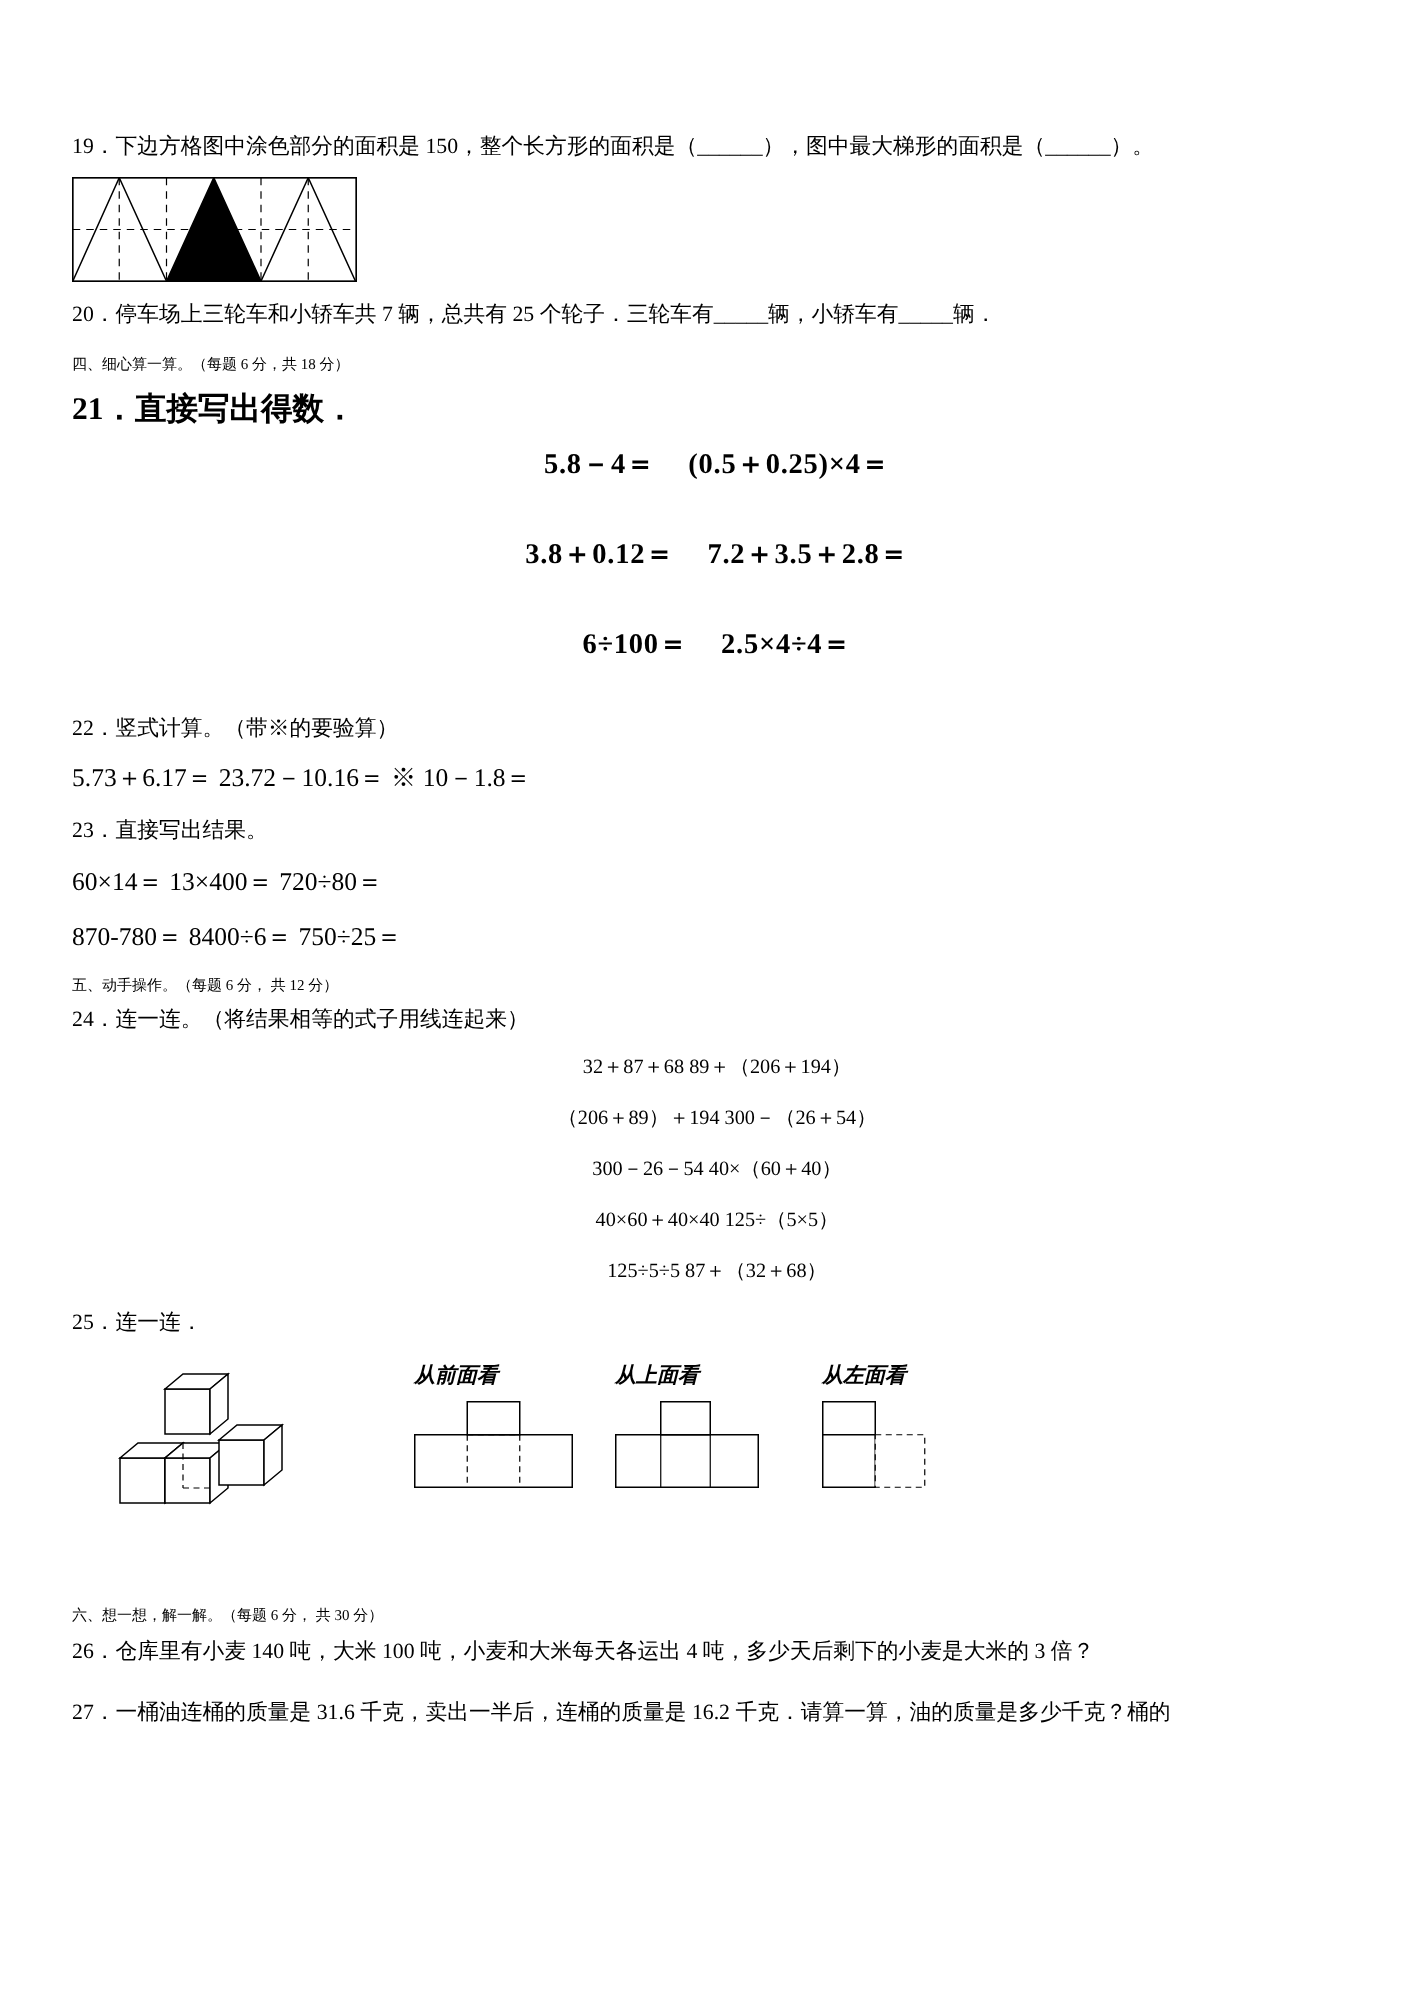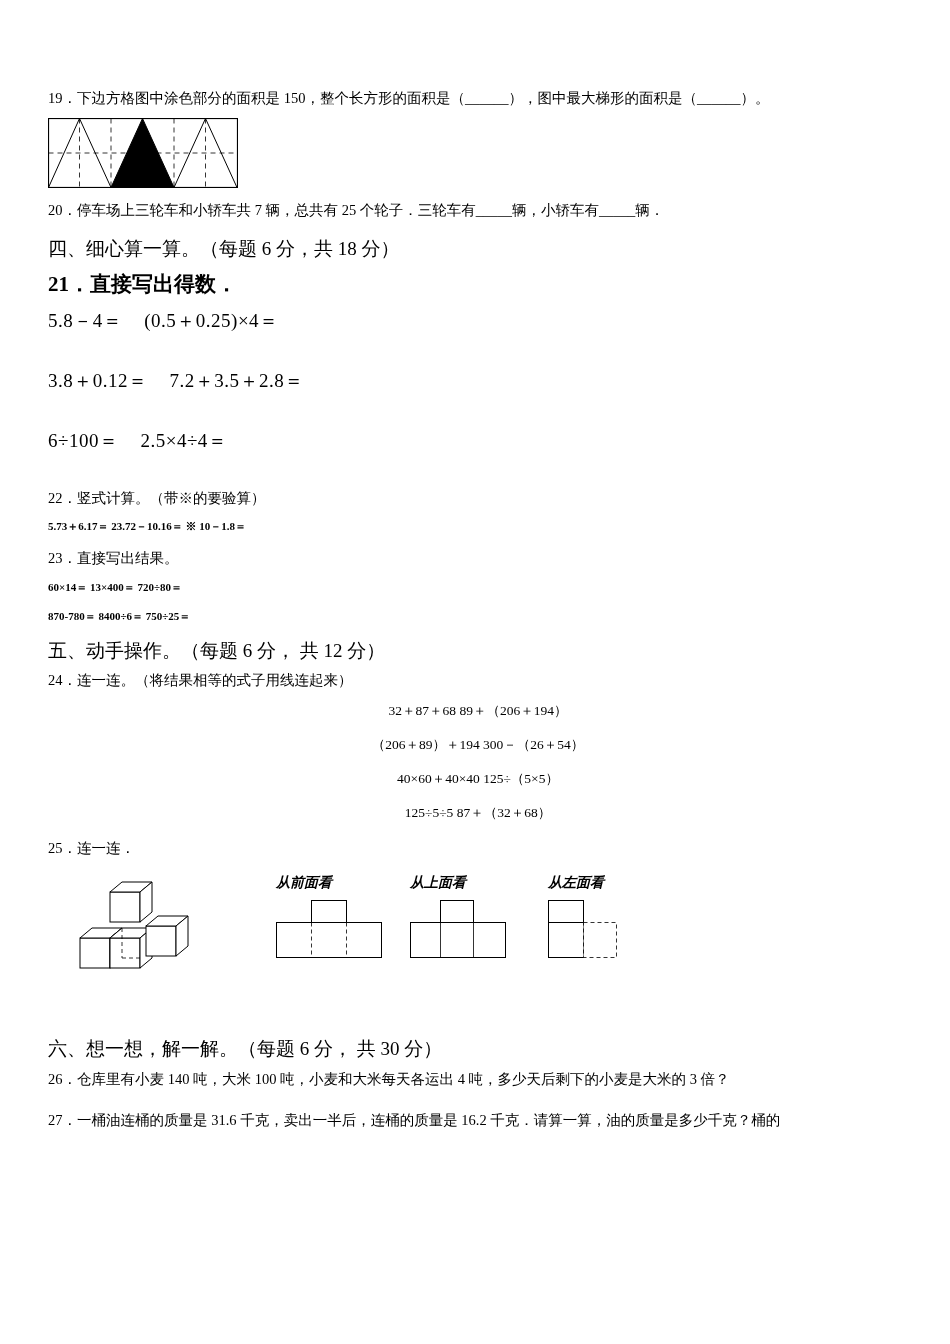--- a/index.html
+++ b/index.html
@@ -31,42 +31,42 @@
   .q {
     font-size: 14.5px;
     line-height: 1.5;
     margin: 0 0 4px 0;
   }
   .q-wide {
     font-size: 14.5px;
     line-height: 1.6;
   }
   .section-head {
-    font-size: 19px;
+    font-size: 10px;
     margin: 14px 0 6px 0;
   }
   .big-head {
     font-size: 21px;
     font-weight: bold;
     margin: 8px 0 10px 0;
   }
   .calc-line {
     font-size: 19px;
-    font-weight: normal;
+    font-weight: bold;
     margin: 0 0 34px 0;
     letter-spacing: 0.5px;
+    text-align: center;
   }
   .calc-line .gap {
     display: inline-block;
     width: 22px;
   }
   .sub-line {
-    font-size: 11px;
+    font-size: 17px;
     margin: 0 0 14px 0;
-    font-weight: bold;
   }
   .match-line {
     font-size: 13.5px;
     margin: 0 0 16px 0;
     text-align: center;
   }
   .spacer-16 { height: 16px; }
 
   
   .fig19 {
@@ -146,20 +146,21 @@
 
     <div class="q" style="margin-bottom:10px;">23．直接写出结果。</div>
     <div class="sub-line">60×14＝    13×400＝    720÷80＝</div>
     <div class="sub-line">870‐780＝   8400÷6＝   750÷25＝</div>
 
     <div class="section-head">五、动手操作。（每题 6 分， 共 12 分）</div>
 
     <div class="q" style="margin-bottom:10px;">24．连一连。（将结果相等的式子用线连起来）</div>
     <div class="match-line">32＋87＋68   89＋（206＋194）</div>
     <div class="match-line">（206＋89）＋194  300－（26＋54）</div>
+    <div class="match-line">300－26－54  40×（60＋40）</div>
     <div class="match-line">40×60＋40×40  125÷（5×5）</div>
     <div class="match-line">125÷5÷5  87＋（32＋68）</div>
 
     <div class="q" style="margin-bottom:6px;">25．连一连．</div>
 
     <div class="fig25">
 
       <div style="position:absolute; left:16px; top:10px;">
         <svg width="130" height="110" viewBox="0 0 130 110">
           <g fill="#ffffff" stroke="#000000" stroke-width="1">

